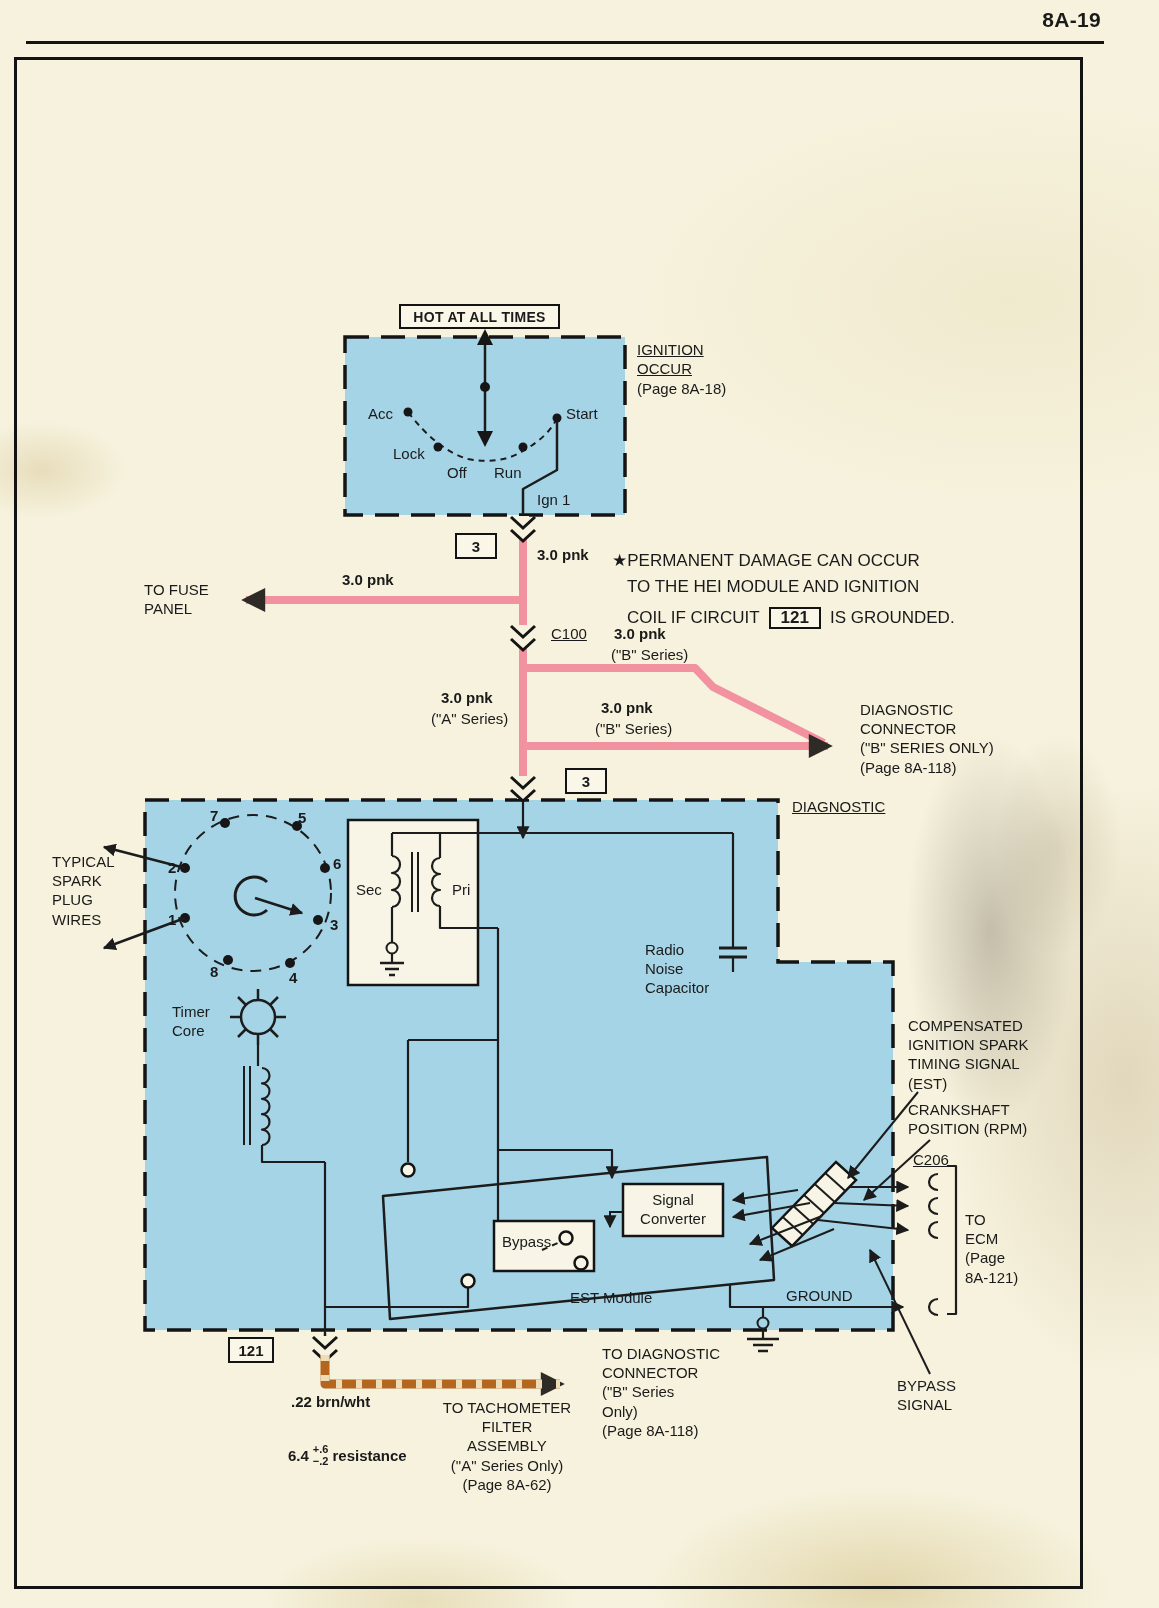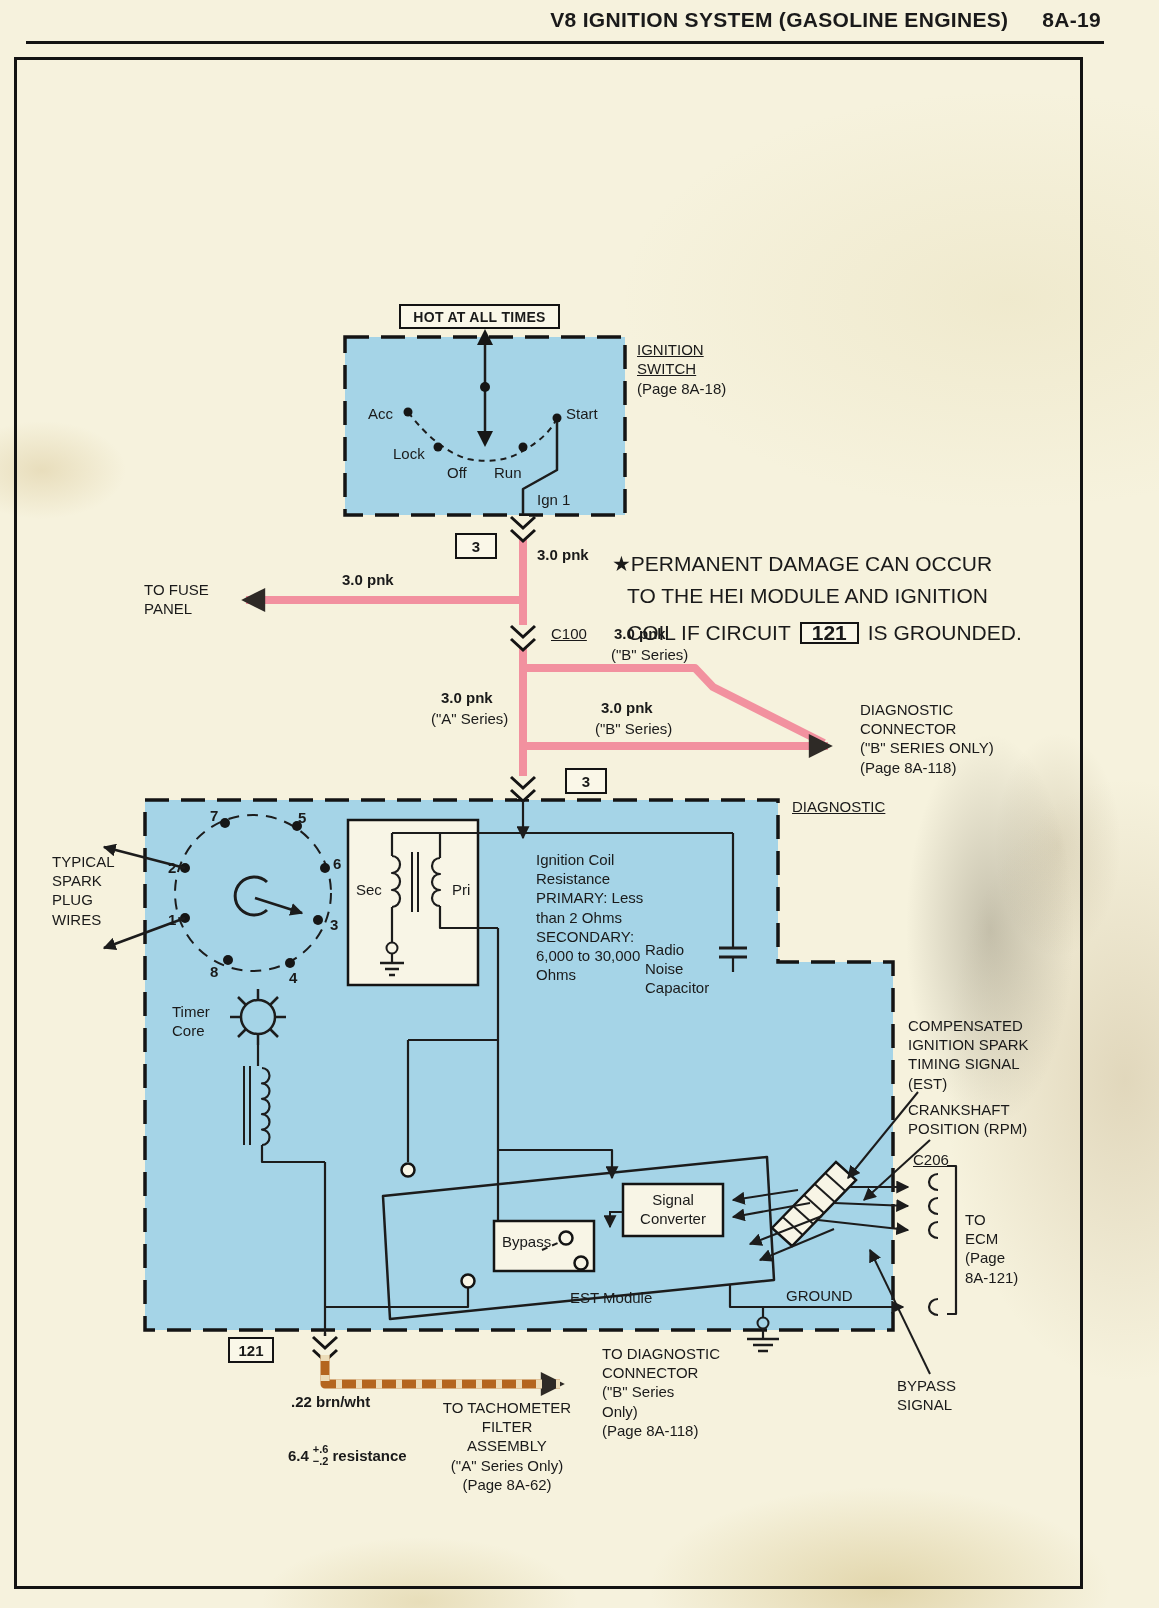--- a/index.html
+++ b/index.html
@@ -21,21 +21,21 @@
   .dtitle{position:absolute;left:30px;top:64px;font-size:19px;font-weight:bold;color:#29a9de;letter-spacing:.4px}
   svg.draw{position:absolute;left:0;top:0}
   .lbl{position:absolute;font-size:15px;line-height:1.28;white-space:pre-line}
   .b{font-weight:bold}
   .u{text-decoration:underline}
   .c{text-align:center}
   .hotbox{position:absolute;left:399px;top:304px;width:161px;height:25px;border:2.5px solid #131313;background:#faf7e8;
     display:flex;align-items:center;justify-content:center;font-weight:bold;font-size:14px;letter-spacing:.3px}
   .numbox{position:absolute;border:2.5px solid #131313;background:#faf7e8;display:flex;align-items:center;justify-content:center;
     font-weight:bold;font-size:15px}
-  .warn{position:absolute;left:612px;top:548px;font-size:21px;line-height:1.5}
+  .warn{position:absolute;left:612px;top:548px;font-size:17px;line-height:1.5}
   .warnrow{display:flex;align-items:center;gap:9px;margin-top:6px}
   .inlinebox{display:inline-flex;border:2px solid #131313;background:#faf7e8;font-weight:bold;padding:0 10px;height:22px;align-items:center}
   .res{position:absolute;left:288px;top:1444px;font-size:15px;font-weight:bold;display:flex;align-items:center;gap:4px}
   .stack{display:inline-flex;flex-direction:column;font-size:11px;line-height:1.05;font-weight:bold}
   
   .k{stroke:#1c1c1c;stroke-width:2.2;fill:none;stroke-linejoin:round}
   .k2{stroke-width:2}.k25{stroke-width:2.5}.k3{stroke-width:3}
   .dsh{stroke-dasharray:6 5}
   .dashcircle{stroke-dasharray:11 8}
   .dot{fill:#161616;stroke:none}
@@ -48,21 +48,20 @@
   .thin{stroke:#1c1c1c;stroke-width:2;fill:none}
   .orange{stroke:#b4651e;stroke-width:9;fill:none;stroke-linejoin:round}
   .orangestripe{stroke:#ecdcb8;stroke-width:9;fill:none;stroke-dasharray:6 14}
 </style>
 </head>
 <body>
 
 <div class="page">
 
   <div class="hdr">
-    <span>V8 IGNITION SYSTEM (GASOLINE ENGINES)</span>
     <span>8A-19</span>
   </div>
   <div class="hdr-rule"></div>
 
   <div class="frame"></div>
 
   <svg class="draw" width="1159" height="1608" viewBox="0 0 1159 1608">
     <defs>
       <marker id="arr" viewBox="0 0 10 10" refX="9" refY="5" markerWidth="13" markerHeight="13" orient="auto" markerUnits="userSpaceOnUse">
         <path d="M0,0 L10,5 L0,10 Z" fill="#1c1c1c"></path>
@@ -243,21 +242,21 @@
     </g>
     <g>
       <path class="orange" d="M325,1355 L325,1384 L560,1384" marker-end="url(#arrBig)"></path>
       <path class="orangestripe" d="M325,1355 L325,1384 L560,1384"></path>
     </g>
   </svg>
 
   <div class="hotbox">HOT AT ALL TIMES</div>
 
   <div class="lbl u" style="left:637px;top:340px">IGNITION
-SWITCH</div>
+OCCUR</div>
   <div class="lbl" style="left:637px;top:379px">(Page 8A-18)</div>
 
   <div class="lbl" style="left:368px;top:404px">Acc</div>
   <div class="lbl" style="left:393px;top:444px">Lock</div>
   <div class="lbl" style="left:447px;top:463px">Off</div>
   <div class="lbl" style="left:494px;top:463px">Run</div>
   <div class="lbl" style="left:566px;top:404px">Start</div>
   <div class="lbl" style="left:537px;top:490px">Ign 1</div>
 
   <div class="numbox" style="left:455px;top:533px;width:42px;height:26px">3</div>
@@ -304,27 +303,20 @@
   <div class="lbl b" style="left:168px;top:858px">2</div>
   <div class="lbl b" style="left:333px;top:854px">6</div>
   <div class="lbl b" style="left:168px;top:910px">1</div>
   <div class="lbl b" style="left:330px;top:915px">3</div>
   <div class="lbl b" style="left:210px;top:962px">8</div>
   <div class="lbl b" style="left:289px;top:968px">4</div>
 
   <div class="lbl" style="left:356px;top:880px">Sec</div>
   <div class="lbl" style="left:452px;top:880px">Pri</div>
 
-  <div class="lbl" style="left:536px;top:850px">Ignition Coil
-Resistance
-PRIMARY: Less
-than 2 Ohms
-SECONDARY:
-6,000 to 30,000
-Ohms</div>
   <div class="lbl" style="left:645px;top:940px">Radio
 Noise
 Capacitor</div>
   <div class="lbl" style="left:172px;top:1002px">Timer
 Core</div>
 
   <div class="lbl c" style="left:623px;top:1190px;width:100px">Signal
 Converter</div>
   <div class="lbl" style="left:502px;top:1232px">Bypass</div>
   <div class="lbl" style="left:570px;top:1288px">EST Module</div>

